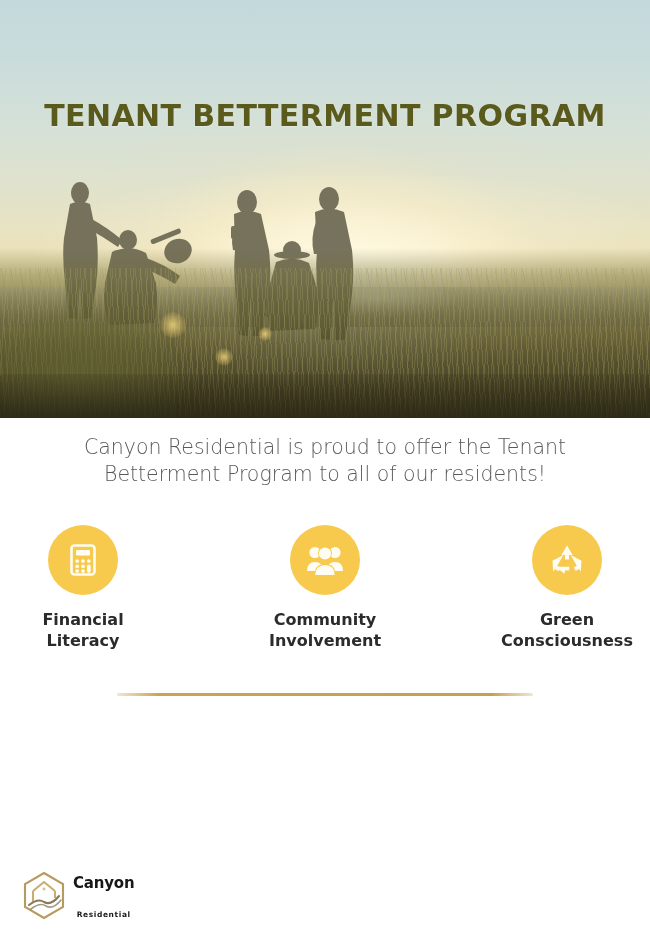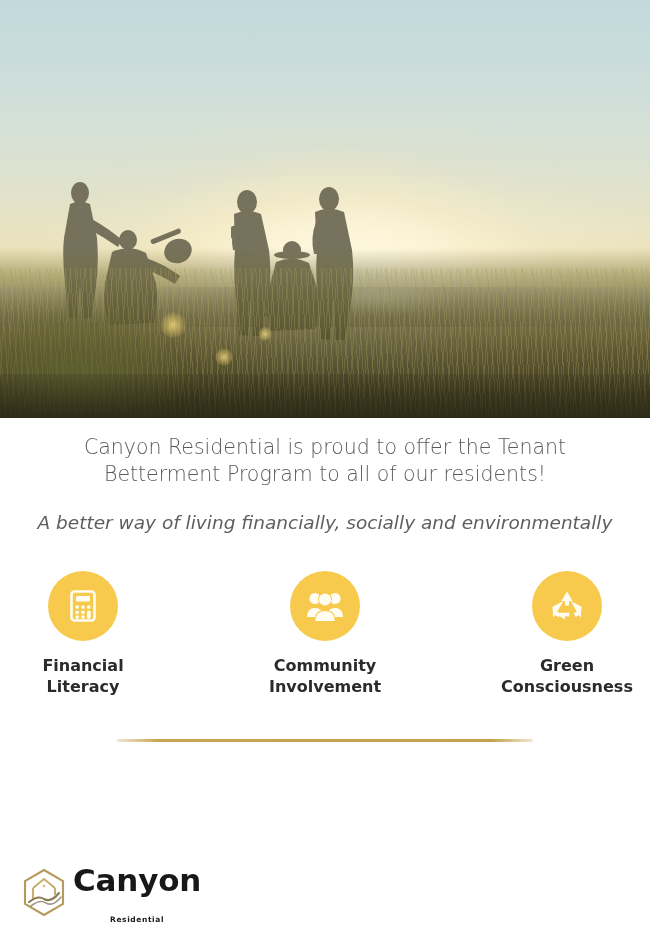--- a/index.html
+++ b/index.html
@@ -192,21 +192,21 @@
     left: 22px;
     bottom: 16px;
     display: flex;
     align-items: center;
     gap: 7px;
   }
   .logo-text { line-height: 1; }
   .logo-name {
     font-family: "DejaVu Sans", sans-serif;
     font-weight: bold;
-    font-size: 31px;
+    font-size: 15px;
     color: #17181a;
     letter-spacing: -0.2px;
   }
   .logo-sub {
     font-family: "DejaVu Sans", sans-serif;
     font-weight: bold;
     font-size: 7.5px;
     color: #17181a;
     letter-spacing: 0.6px;
     text-align: center;
@@ -254,27 +254,27 @@
   <div class="hero-grass">
     <div class="grass-texture"></div>
   </div>
   <div class="grass-blur-left"></div>
   <div class="hero-bottom-dark"></div>
 
   <div class="lensflare" style="left:160px;top:312px;width:26px;height:26px;"></div>
   <div class="lensflare" style="left:215px;top:348px;width:18px;height:18px;"></div>
   <div class="lensflare" style="left:258px;top:327px;width:14px;height:14px;"></div>
 
+  <div class="hero-title">TENANT BETTERMENT PROGRAM</div>
 </div>
 
 <div class="content">
 
   <p class="lead">Canyon Residential is proud to offer the Tenant Betterment Program to all of our residents!</p>
 
-  <p class="subhead">A better way of living financially, socially and environmentally</p>
 
   <div class="features">
 
     <div class="feature">
       <div class="circle">
         <svg width="36" height="36" viewBox="0 0 36 36">
           <rect x="6.5" y="3.5" width="23" height="29" rx="3" fill="none" stroke="#fffdf2" stroke-width="2.6"></rect>
           <rect x="11" y="8" width="14" height="5.4" rx="1.2" fill="#fffdf2"></rect>
           <circle cx="12.2" cy="19" r="1.85" fill="#fffdf2"></circle>
           <circle cx="18" cy="19" r="1.85" fill="#fffdf2"></circle>

